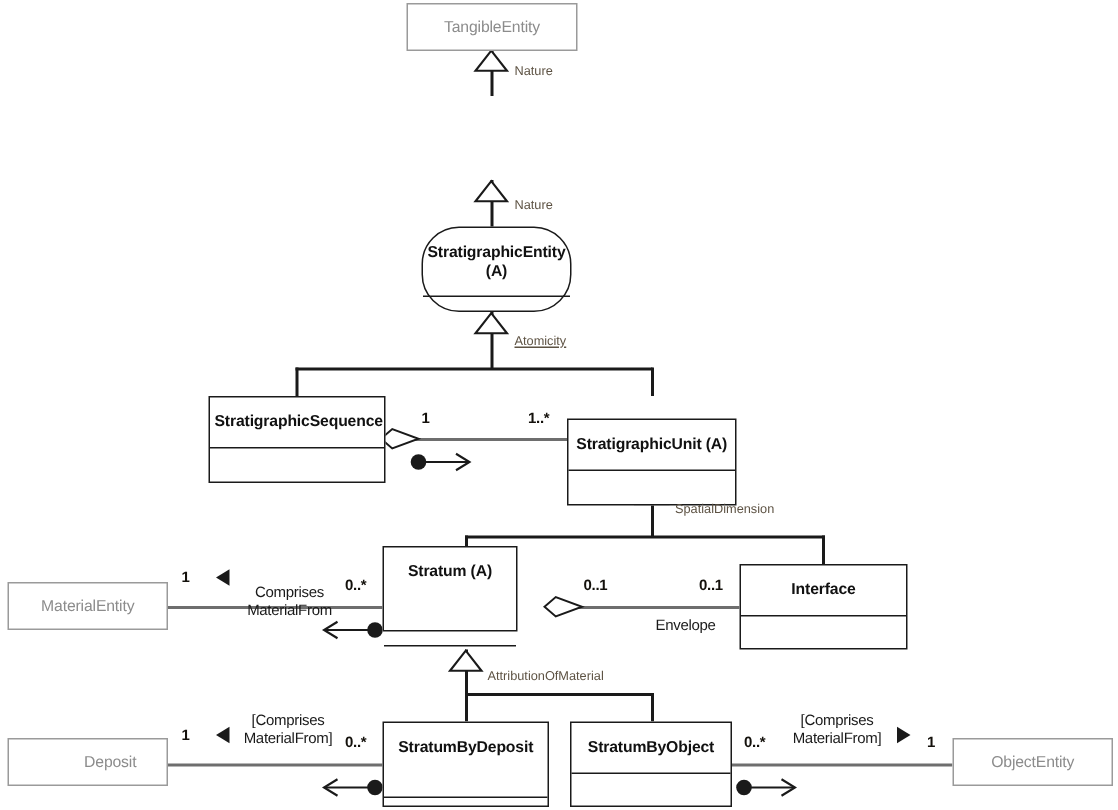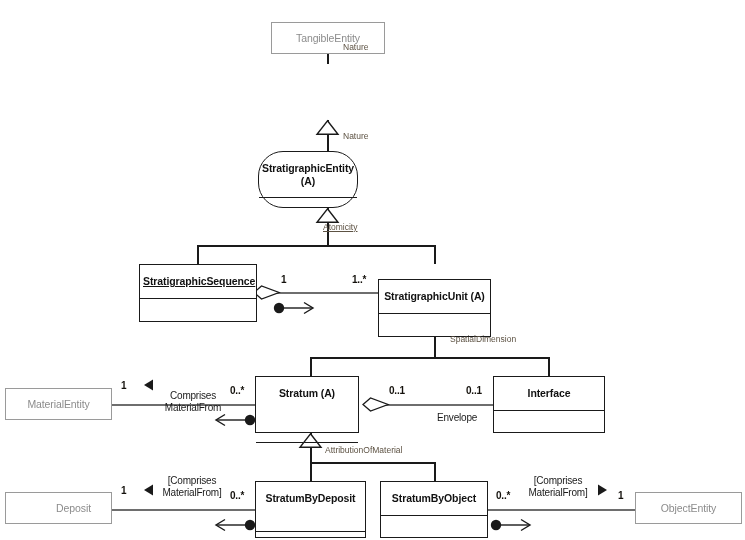--- a/index.html
+++ b/index.html
@@ -210,45 +210,45 @@
     <svg width="14" height="14" viewBox="0 0 14 14">
         <polygon points="11,1.5 11,12.5 2,7" fill="#1a1a1a"></polygon>
       </svg>
   </div>
   <div class="shape" style="left:595px; top:483px;">
     <svg width="14" height="14" viewBox="0 0 14 14">
         <polygon points="3,1.5 3,12.5 12,7" fill="#1a1a1a"></polygon>
       </svg>
   </div>
 
-  <div class="uml-class external" style="left:271px; top:2px; width:114px; height:32px;margin-top:20px;">
+  <div class="uml-class external" style="left:271px; top:2px; width:114px; height:32px;">
     <div class="cls-name" style="padding-top:9px;">TangibleEntity</div>
   </div>
 
 
-  <div class="uml-class" style="left:258px; top:151px; width:100px; height:57px;border-radius:25px;">
+  <div class="uml-class" style="left:281px; top:151px; width:100px; height:57px;border-radius:25px;">
     <div class="cls-name" style="padding-top:10px; padding-bottom:10px;">StratigraphicEntity (A)</div>
     <div class="cls-attrs empty"></div>
   </div>
 
   <div class="uml-class" style="left:139px; top:264px; width:118px; height:58px;">
-    <div class="cls-name" style="padding-top:10px; padding-bottom:10px;text-decoration:underline;">StratigraphicSequence</div>
+    <div class="cls-name" style="padding-top:10px; padding-bottom:10px;">StratigraphicSequence</div>
     <div class="cls-attrs empty"></div>
   </div>
 
   <div class="uml-class" style="left:378px; top:279px; width:113px; height:58px;">
     <div class="cls-name" style="padding-top:10px; padding-bottom:10px;">StratigraphicUnit (A)</div>
     <div class="cls-attrs empty"></div>
   </div>
 
   <div class="uml-class external" style="left:5px; top:388px; width:107px; height:32px;">
     <div class="cls-name" style="padding-top:9px;">MaterialEntity</div>
   </div>
 
-  <div class="uml-class" style="left:255px; top:376px; width:104px; height:57px;gap:32px;">
+  <div class="uml-class" style="left:255px; top:364px; width:90px; height:57px;gap:32px;">
     <div class="cls-name" style="padding-top:10px; padding-bottom:10px;">Stratum (A)</div>
     <div class="cls-attrs empty"></div>
   </div>
 
   <div class="uml-class" style="left:493px; top:376px; width:112px; height:57px;">
     <div class="cls-name" style="padding-top:10px; padding-bottom:10px;">Interface</div>
     <div class="cls-attrs empty"></div>
   </div>
 
   <div class="uml-class external" style="left:5px; top:492px; width:107px; height:32px;padding-left:30px;">
@@ -264,21 +264,21 @@
     <div class="cls-name" style="padding-top:10px; padding-bottom:10px;">StratumByObject</div>
     <div class="cls-attrs empty"></div>
   </div>
 
   <div class="uml-class external" style="left:635px; top:492px; width:107px; height:32px;">
     <div class="cls-name" style="padding-top:9px;">ObjectEntity</div>
   </div>
 
   <div class="lbl" style="left:343px; top:42px;">Nature</div>
   <div class="lbl" style="left:343px; top:131px;">Nature</div>
-  <div class="lbl" style="left:323px; top:222px;text-decoration:underline;">Atomicity</div>
+  <div class="lbl" style="left:343px; top:222px;text-decoration:underline;">Atomicity</div>
   <div class="lbl" style="left:450px; top:334px;">SpatialDimension</div>
   <div class="lbl" style="left:325px; top:445px;">AttributionOfMaterial</div>
 
   <div class="lbl mult" style="left:281px; top:275px;">1</div>
   <div class="lbl mult" style="left:352px; top:275px;">1..*</div>
 
   <div class="lbl mult" style="left:121px; top:381px;">1</div>
   <div class="lbl mult" style="left:230px; top:386px;">0..*</div>
 
   <div class="lbl mult" style="left:389px; top:386px;">0..1</div>

